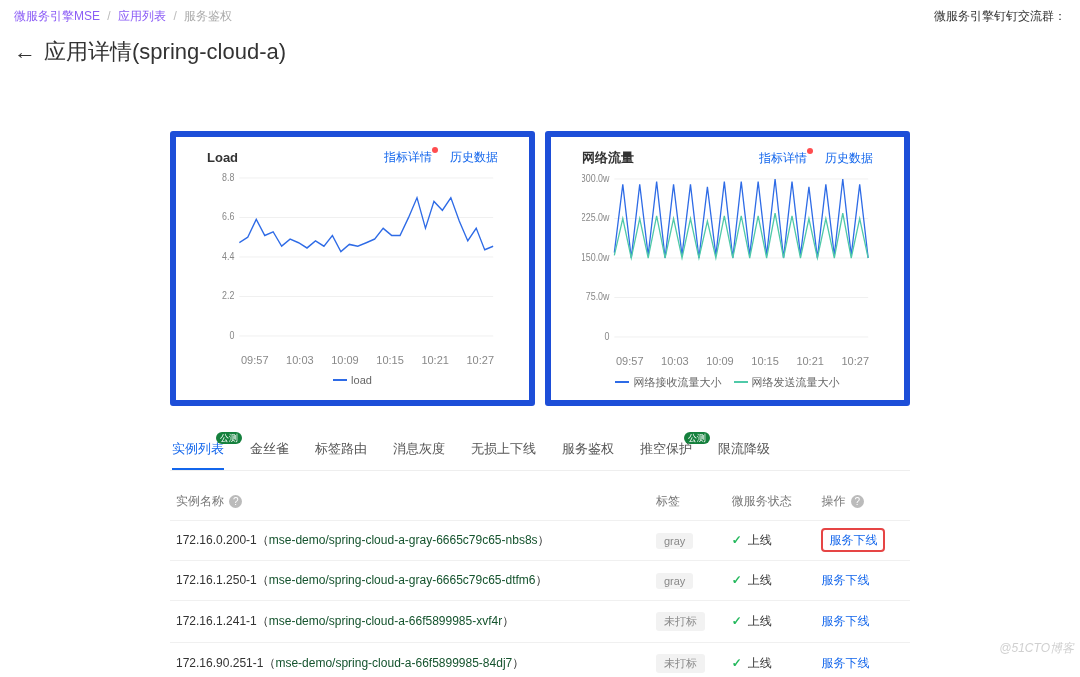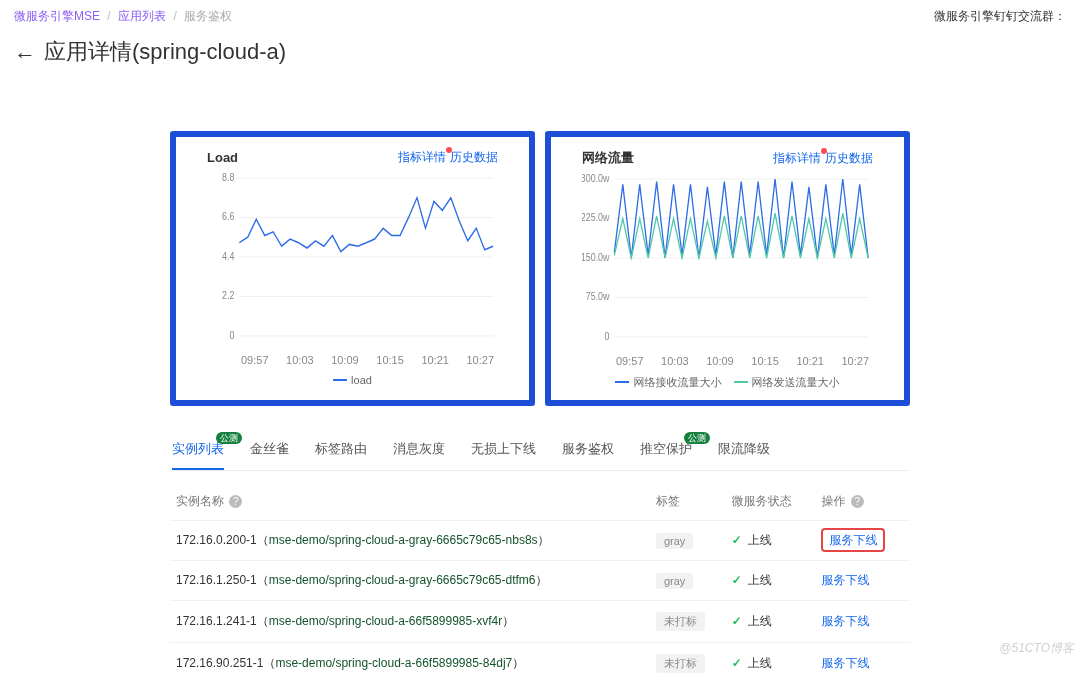--- a/index.html
+++ b/index.html
@@ -11,21 +11,21 @@
   .breadcrumb .crumbs .dim { color:#aaa; }
   .breadcrumb .right { color:#333; font-size:12px; }
   .title-row { display:flex; align-items:center; padding: 6px 14px 14px; gap:8px; }
   .title-row .back { font-size:22px; line-height:1; cursor:pointer; }
   .title-row h1 { font-size:22px; font-weight:500; letter-spacing:0; }
   .content { padding: 0 170px 30px 170px; }
   .charts-row { display:flex; gap:10px; margin-top:50px;}
   .card { flex:1; border:6px solid #1d4ed8; border-radius:3px; padding:12px 31px 10px; background:#fff; }
   .card-head { display:flex; justify-content:space-between; align-items:center; margin-bottom:6px;}
   .card-head .ttl { font-size:13px; font-weight:600;}
-  .card-head .links { display:flex; gap:4px; align-items:center; font-size:12px;}
+  .card-head .links { display:flex; gap:18px; align-items:center; font-size:12px;}
   .card-head .links .lk { color:#1366ec; position:relative; cursor:pointer;}
   .card-head .links .dot::after { content:""; position:absolute; top:-2px; right:-6px; width:6px;height:6px;background:#ff4d4f;border-radius:50%;}
   .chart-area { position:relative; height:180px; }
   .chart-area svg { width:100%; height:100%; }
   .axis-label { font-size:11px; fill:#888; }
   .xaxis { display:flex; justify-content:space-between; padding-left:34px; padding-right:4px; font-size:11px; color:#888; margin-top:2px;}
   .legend { text-align:center; font-size:11px; color:#666; margin-top:8px;}
   .legend .sw { display:inline-block; width:14px; height:2px; vertical-align:middle; margin-right:4px; position:relative; top:-1px;}
   .tabs-wrap { margin-top:24px; border-bottom:1px solid #eee; }
   .tabs { display:flex; gap:26px; padding-left:2px;}

